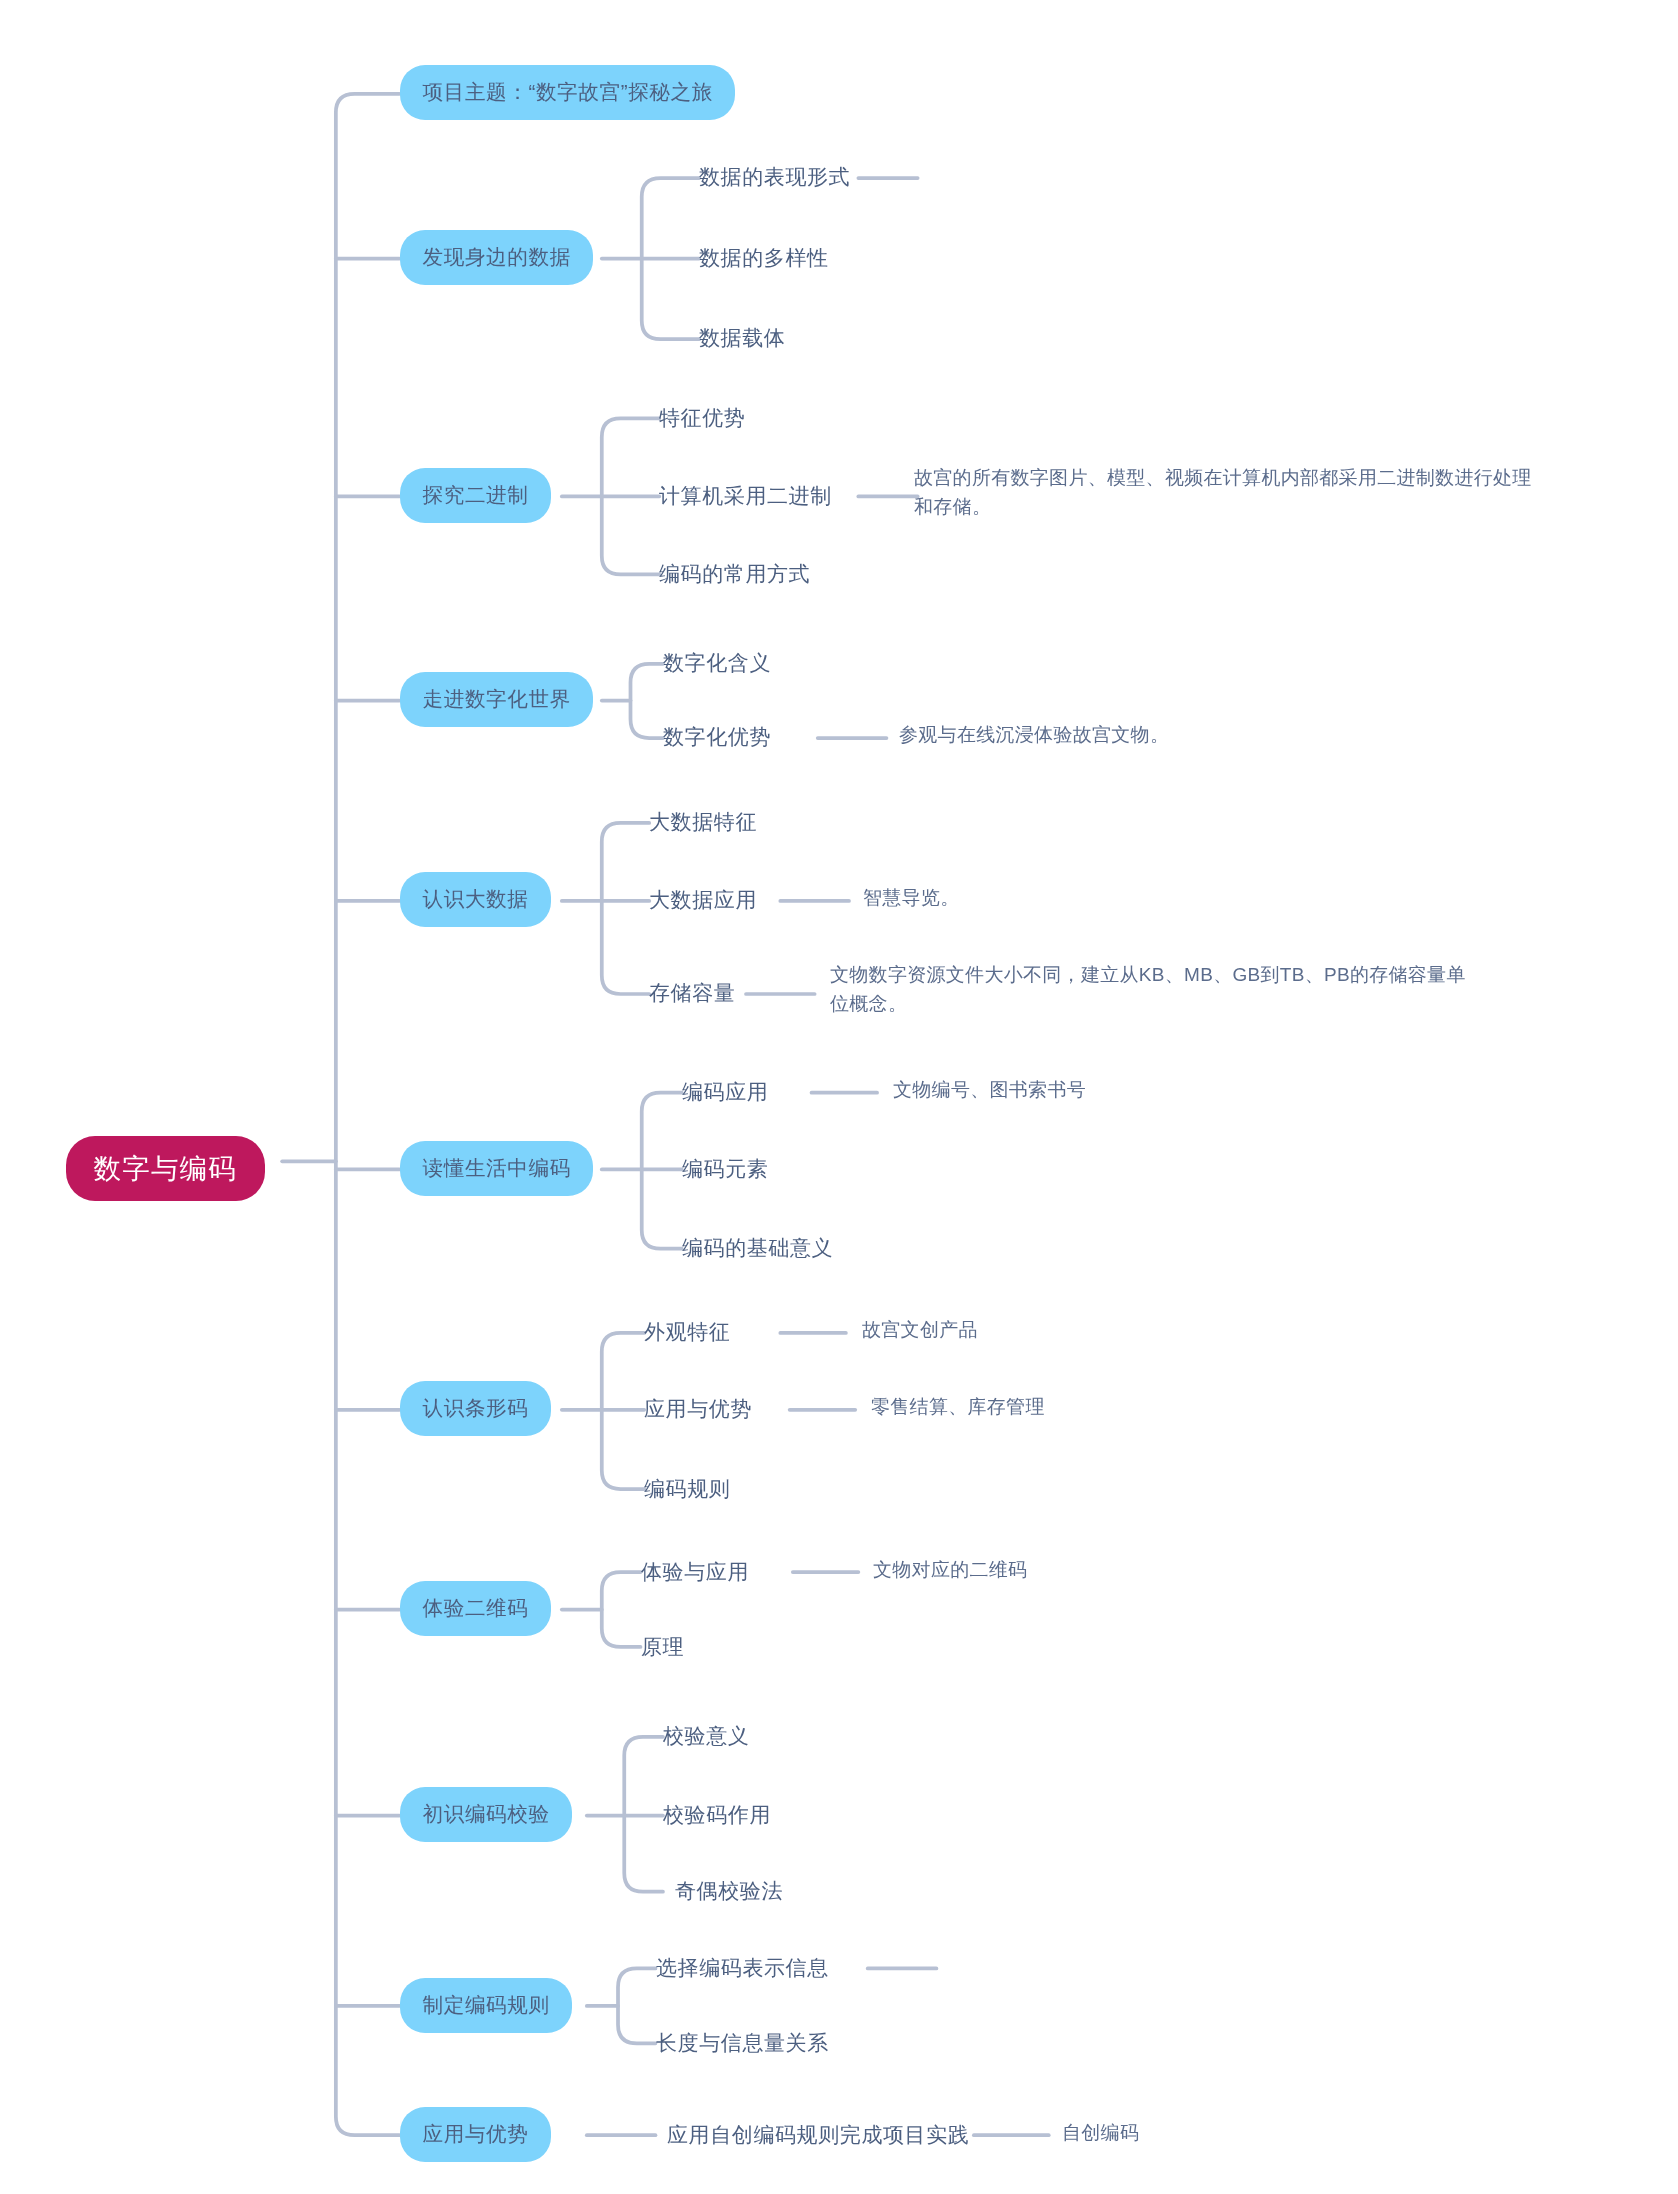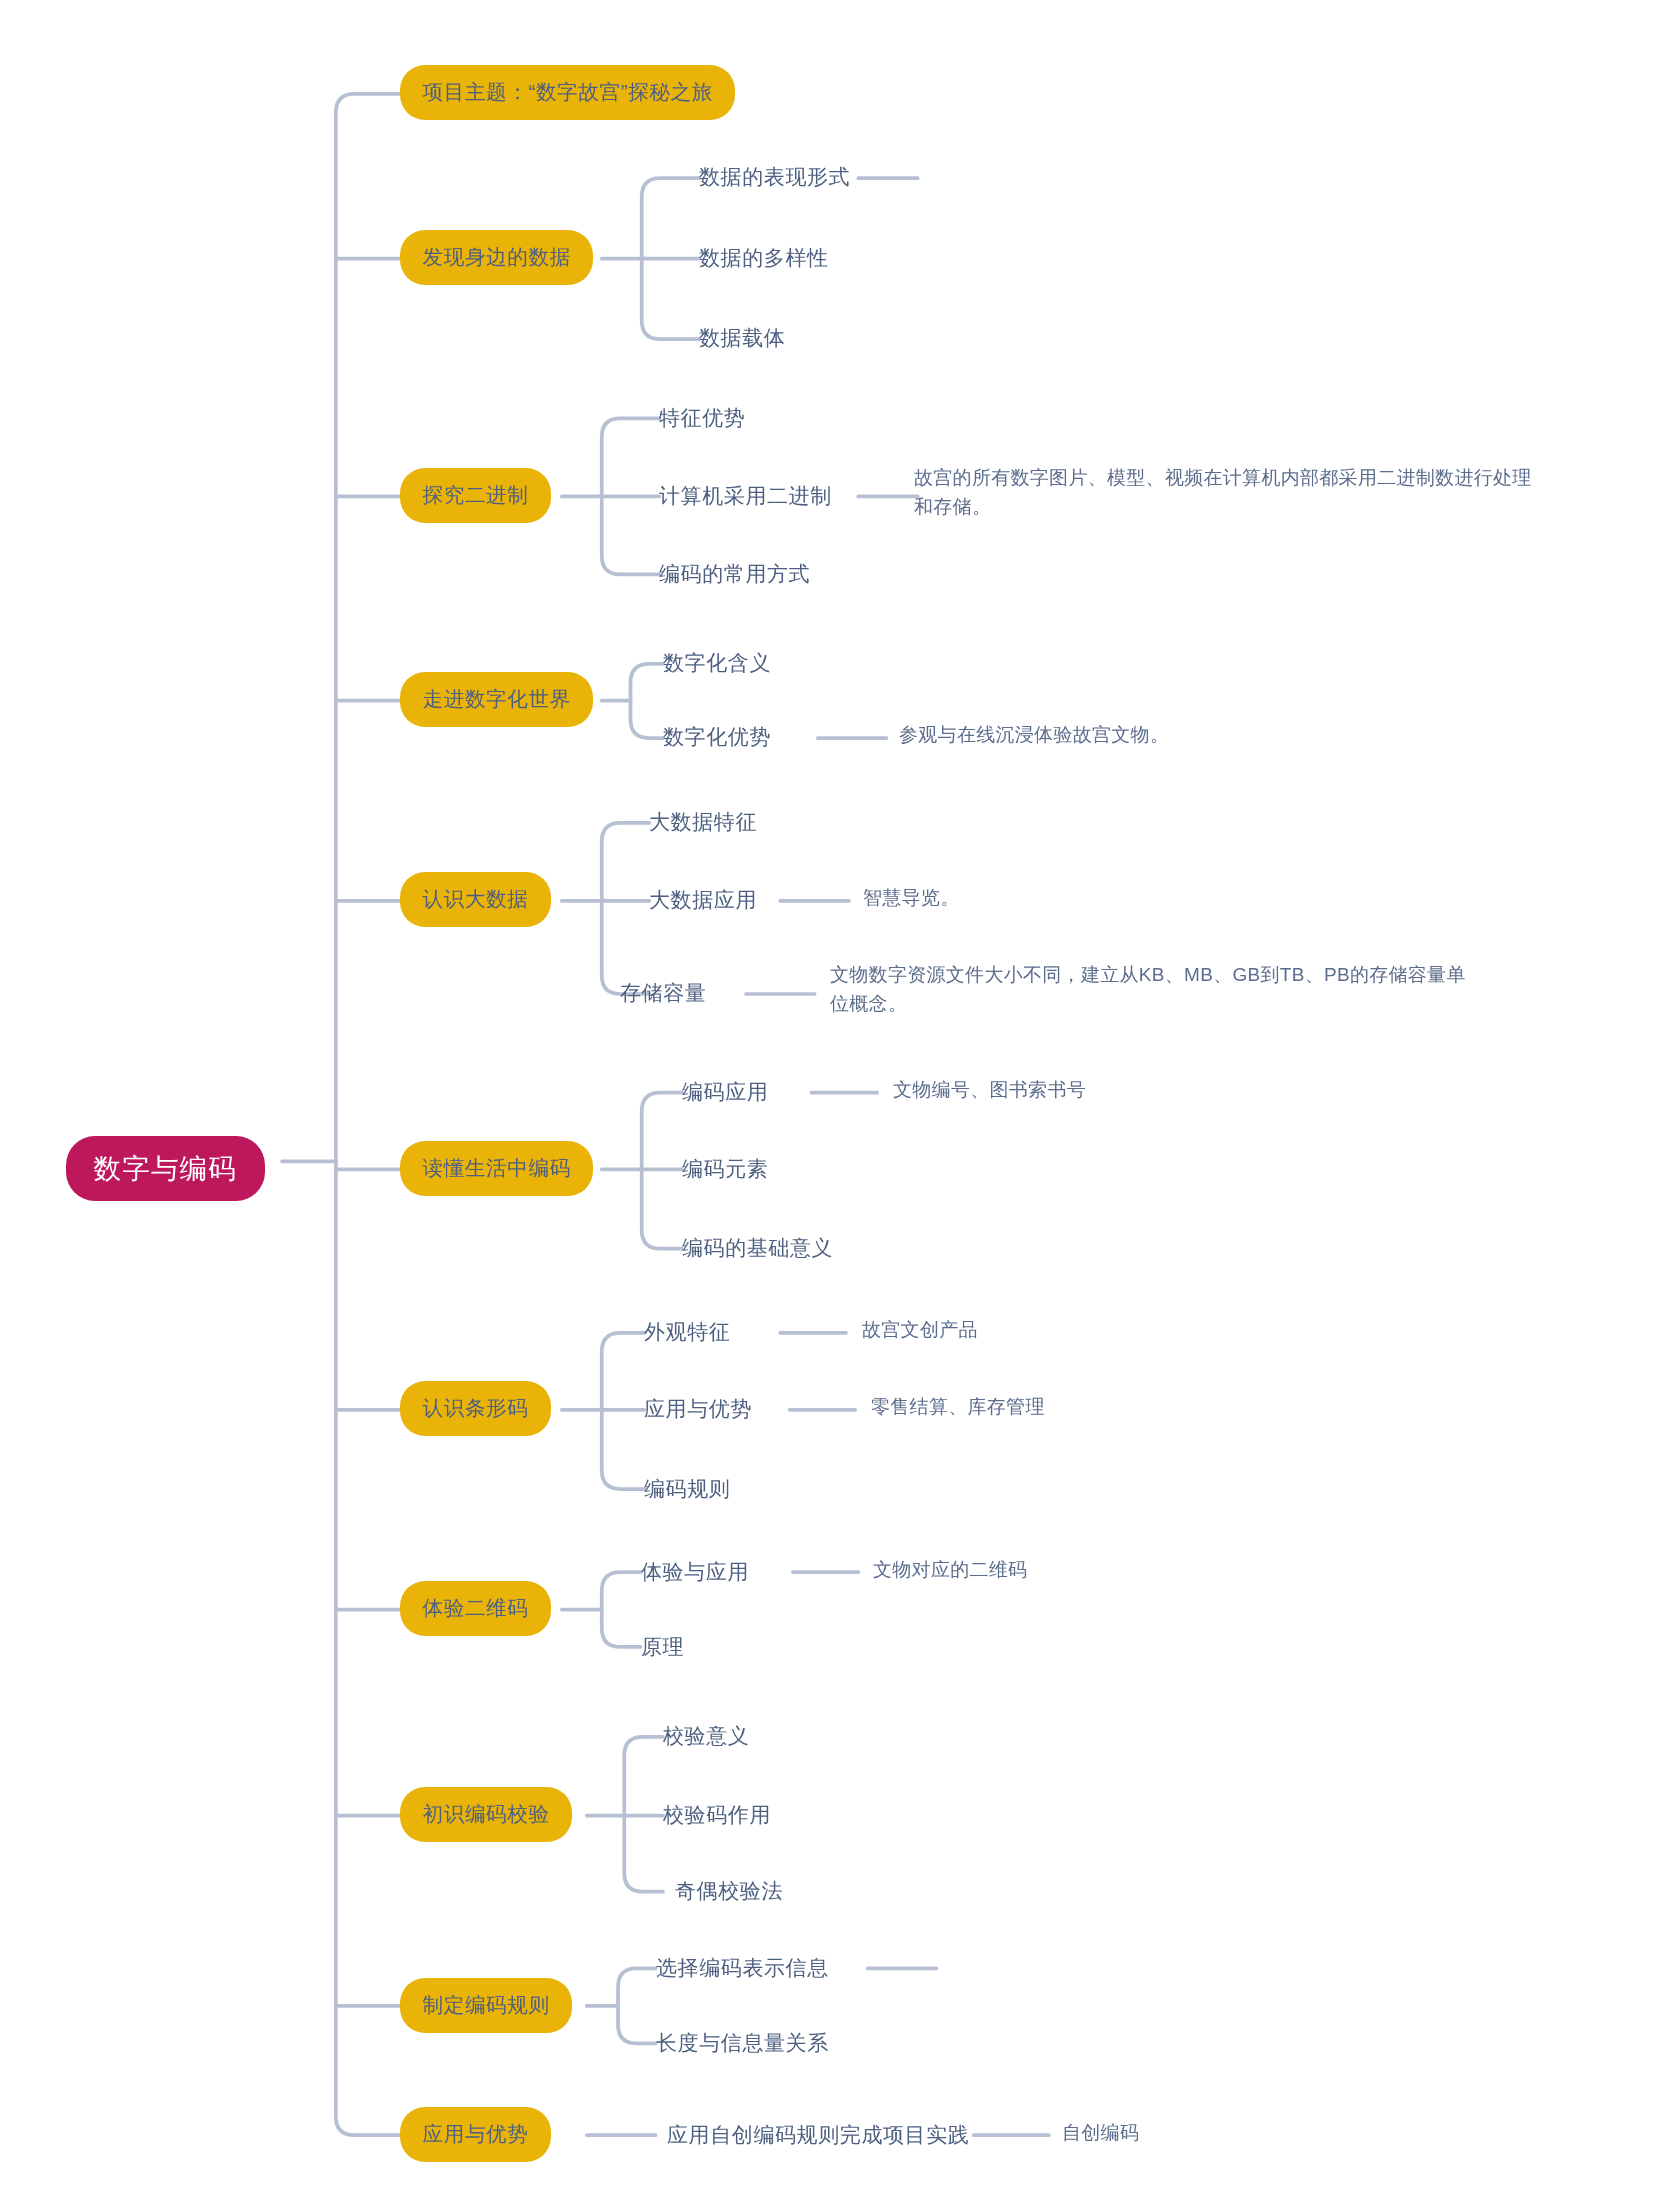--- a/index.html
+++ b/index.html
@@ -38,21 +38,21 @@
     border-radius: 29px;
     font-size: 27.5px;
     letter-spacing: 1.2px;
     padding: 16px 27.5px;
     display: flex;
     align-items: center;
     justify-content: center;
   }
   
   .n-l1 {
-    background: #eab308;
+    background: #7dd3fc;
     color: #4c5f80;
     border-radius: 25px;
     font-size: 20.6px;
     letter-spacing: 0.6px;
     padding: 15px 22.5px;
     display: flex;
     align-items: flex-end;
     justify-content: center;
   }
   
@@ -207,21 +207,21 @@
   </div>
   <div class="node n-l2" style="left:649px; top:809px;">
     <span>大数据特征</span>
   </div>
   <div class="node n-l2" style="left:649px; top:887px;">
     <span>大数据应用</span>
   </div>
   <div class="node n-l3" style="left:863px; top:887px;">
     <span>智慧导览。</span>
   </div>
-  <div class="node n-l2" style="left:620px; top:980px;text-align:center;">
+  <div class="node n-l2" style="left:649px; top:980px;text-align:center;">
     <span>存储容量</span>
   </div>
   <div class="node n-note" style="left:830px; top:960px; width:643px;">
     <span>文物数字资源文件大小不同，建立从KB、MB、GB到TB、PB的存储容量单位概念。</span>
   </div>
 
   <div class="node n-l1" style="left:400px; top:1141px;">
     <span>读懂生活中编码</span>
   </div>
   <div class="node n-l2" style="left:682px; top:1079px;">

